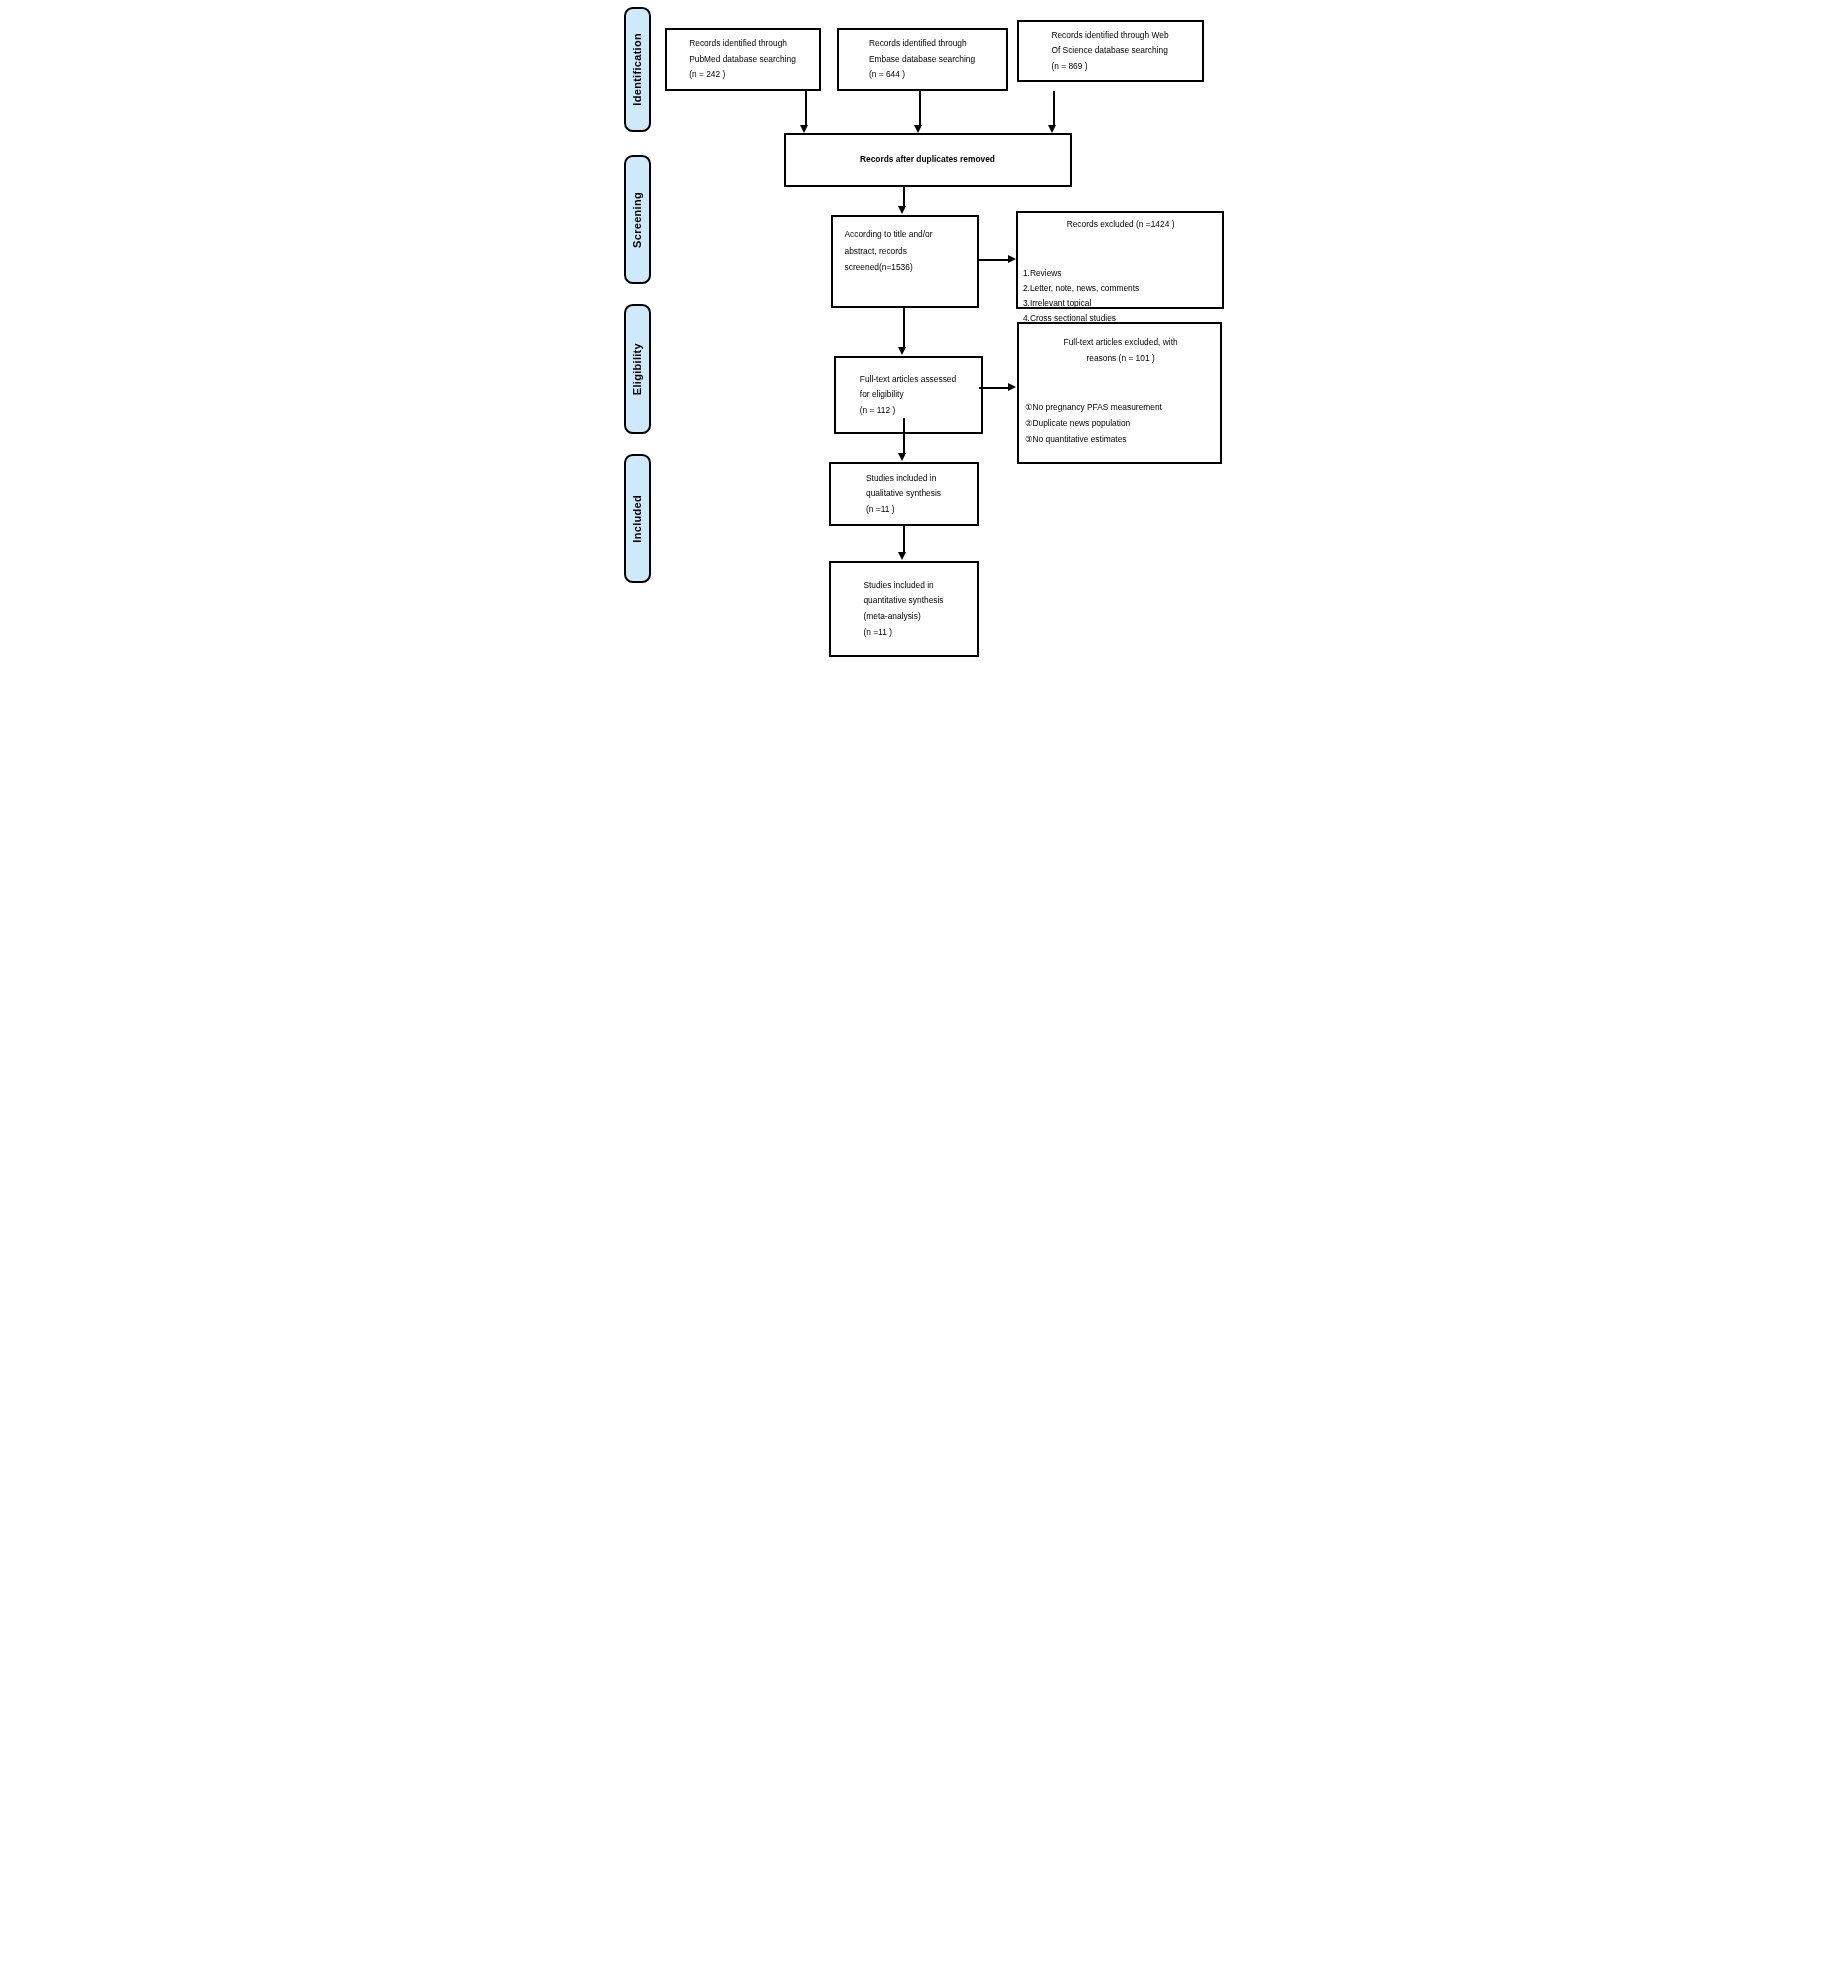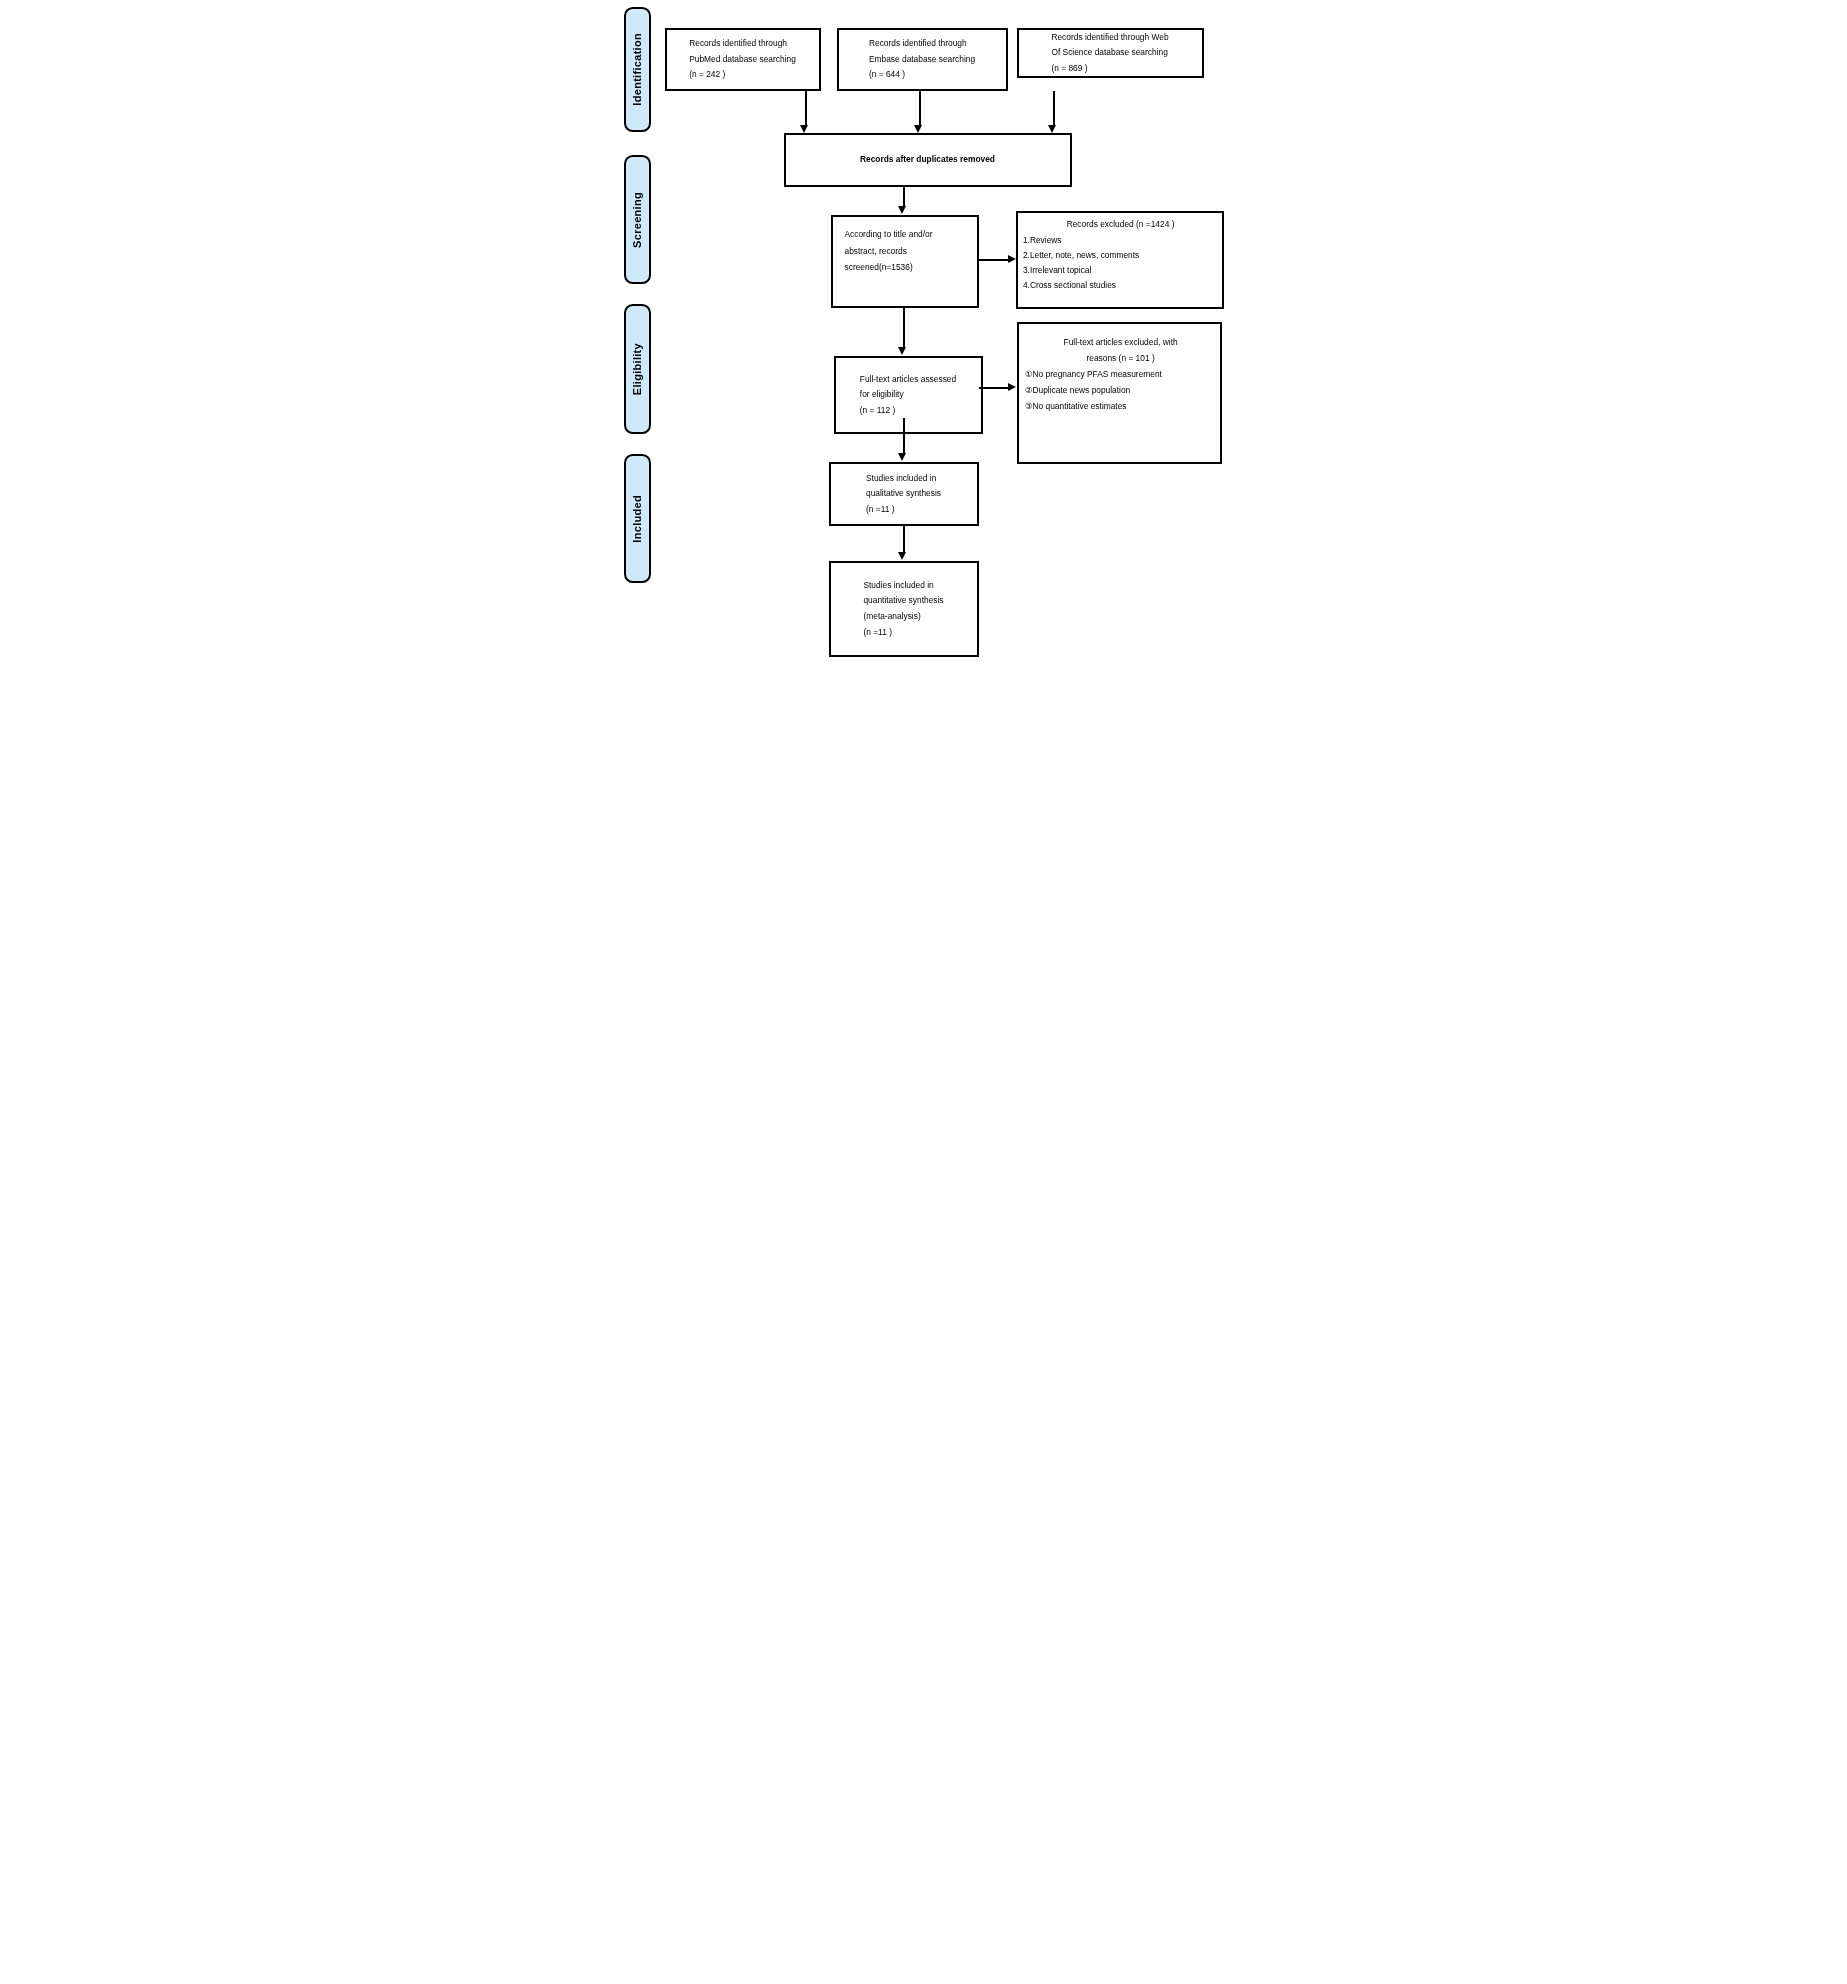--- a/index.html
+++ b/index.html
@@ -50,21 +50,21 @@
     line-height: 1.85;
   }
   .center-box {
     display: flex;
     align-items: center;
     justify-content: center;
     text-align: left;
   }
   .pre { white-space: pre-line; }
   .box .title { text-align: center; white-space: pre-line; }
-  .box .items { text-align: left; }
+  .box .items { text-align: left; margin-top: 33px; }
   .box .items div { white-space: nowrap; }
   
   .vline { position: absolute; width: 2.2px; background: var(--line); }
   .hline { position: absolute; height: 2.2px; background: var(--line); }
   .head-down {
     position: absolute; width: 0; height: 0;
     border-left: 4.9px solid transparent;
     border-right: 4.9px solid transparent;
     border-top: 8.7px solid var(--line);
   }
@@ -75,21 +75,21 @@
     border-left: 8.7px solid var(--line);
   }
   
   #stage-identification { top: 7px;  height: 125px; }
   #stage-screening      { top: 155px; height: 129px; }
   #stage-eligibility    { top: 304px; height: 130px; }
   #stage-included       { top: 454px; height: 129px; }
 
   #box-pubmed      { left: 49px;  top: 28px;  width: 156px; height: 63px; }
   #box-embase      { left: 221px; top: 28px;  width: 171px; height: 63px; }
-  #box-wos         { left: 401px; top: 28px;  width: 187px; height: 50px; }
+  #box-wos         { left: 401px; top: 20px;  width: 187px; height: 62px; }
   #box-duplicates  { left: 168px; top: 133px; width: 288px; height: 54px; font-weight: bold; }
   #box-screened    { left: 215px; top: 215px; width: 148px; height: 93px;
                      padding: 8.7px 4.3px 0 12px; text-align: left; line-height: 2.0; }
   #box-rec-excluded { left: 400px; top: 211px; width: 208px; height: 98px;
                       padding: 4.3px 3.3px 0 5.4px; line-height: 1.82; }
   #box-assessed    { left: 218px; top: 356px; width: 149px; height: 78px; }
   #box-ft-excluded { left: 401px; top: 322px; width: 205px; height: 142px;
                      padding: 9.8px 3.3px 0 6.5px; line-height: 1.92; }
   #box-qualitative  { left: 213px; top: 462px;  width: 150px; height: 64px; }
   #box-quantitative { left: 213px; top: 561px; width: 150px; height: 96px; }

